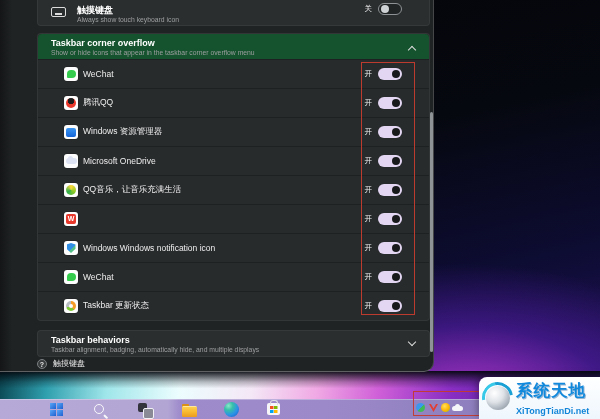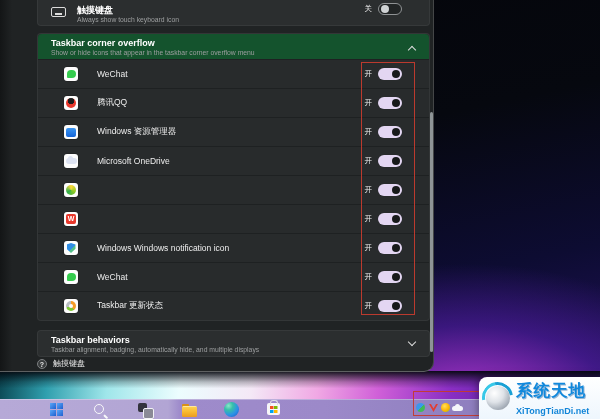--- a/index.html
+++ b/index.html
@@ -55,21 +55,21 @@
   .nav-shadow{position:absolute;left:0;top:0;width:12px;height:100%;background:linear-gradient(90deg,#131516,rgba(32,35,36,0));}
   .card{position:absolute;left:37px;width:393px;background:#2b2e2f;border:1px solid rgba(255,255,255,.055);border-radius:4px;}
   .card-touch{top:-9px;height:35px;}
   .card-group{top:33px;height:288px;display:flex;flex-direction:column;background:#282b2c;}
   .card-behav{top:330px;height:27px;}
   .hdr{position:relative;height:25px;padding:4px 14px 0 13px;background:#14532d;border-radius:4px 4px 0 0;}
   .hdr-title{font-size:9px;font-weight:700;color:#fff;display:block;line-height:10px;}
   .hdr-sub{font-size:6.8px;color:#9d9fa0;display:block;line-height:8px;margin-top:1px;}
   .row{position:relative;flex:1;display:flex;align-items:center;border-top:1px solid #1e2122;padding-left:26px;}
   .chip{width:14px;height:14px;border-radius:3px;background:#fdfdfd;display:flex;align-items:center;justify-content:center;flex:none;box-shadow:0 0 0 .5px rgba(0,0,0,.25);}
-  .rl{font-size:8.5px;color:#ededed;margin-left:19px;white-space:nowrap;}
+  .rl{font-size:8.5px;color:#ededed;margin-left:5px;white-space:nowrap;}
   .row-right{position:absolute;right:27px;top:50%;transform:translateY(-50%);display:flex;align-items:center;gap:6px;}
   .st{font-size:7.5px;color:#f2f2f2;}
   .tg{width:24px;height:12px;border-radius:7px;background:#e3d6f2;position:relative;flex:none;}
   .tg::after{content:'';position:absolute;right:2px;top:2px;width:8px;height:8px;border-radius:50%;background:#17191a;}
   .tg.off{background:#212425;border:1px solid #8f9294;}
   .tg.off::after{left:1.5px;right:auto;top:1.5px;background:#cfd2d4;}
   .touch-inner{position:relative;height:100%;padding:13px 14px 0 13px;display:flex;align-items:flex-start;}
   .g-keyboard{width:15px;height:10px;border:1.2px solid #dcdcdc;border-radius:2px;position:relative;margin-top:2px;flex:none;}
   .g-keyboard::after{content:'';position:absolute;left:3px;right:3px;bottom:1.5px;height:1.4px;background:#dcdcdc;}
   .touch-text{margin-left:11px;}
@@ -196,20 +196,21 @@
         <span class="rl">Microsoft OneDrive</span>
         <span class="row-right">
             <span class="st">开</span>
             <span class="tg"></span>
           </span>
       </div>
       <div class="row">
         <span class="chip">
             <span class="g-qqmusic"></span>
           </span>
+        <span class="rl">QQ音乐，让音乐充满生活</span>
         <span class="row-right">
             <span class="st">开</span>
             <span class="tg"></span>
           </span>
       </div>
       <div class="row">
         <span class="chip">
             <span class="g-wps"></span>
           </span>
         <span class="row-right">

